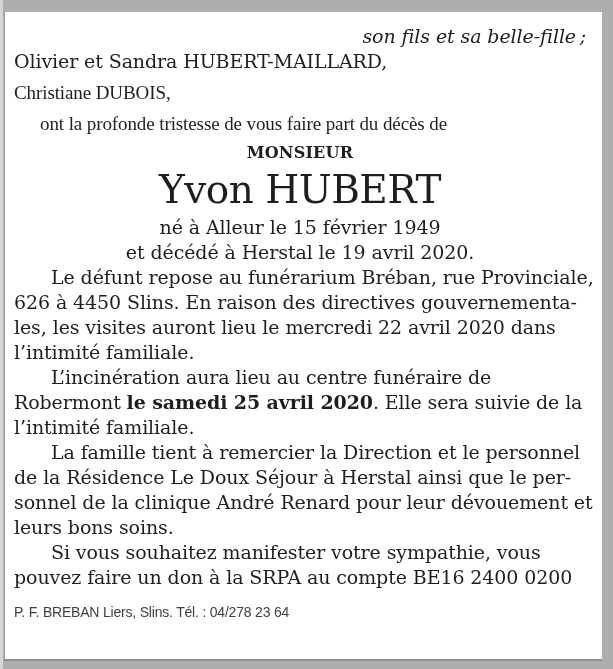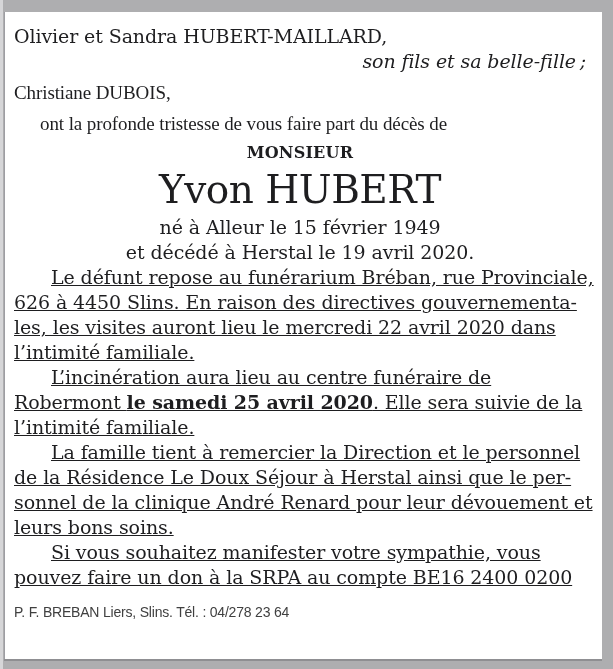--- a/index.html
+++ b/index.html
@@ -32,39 +32,39 @@
   .mt4{margin-top:4px;}
   .right-italic{text-align:right;font-style:italic;}
   .indent26{padding-left:26px;}
   .center{text-align:center;}
   .monsieur{font-weight:bold;font-size:16px;letter-spacing:0.2px;}
   .deceased-name{
     font-weight:normal;font-size:39px;line-height:50px;
     text-align:center;white-space:nowrap;letter-spacing:-0.5px;
   }
   .para .ln:first-child{text-indent:37px;}
-  .para{margin:0;text-decoration:underline;}
+  .para{margin:0;}
   b{font-weight:bold;}
   .footer{
     font-family:"Liberation Sans", sans-serif;
     font-size:14px;line-height:18px;color:#404040;
     text-align:left;white-space:nowrap;letter-spacing:-0.2px;
     margin-top:13px;
   }
 </style>
 </head>
 <body>
 
 <div class="left-strip"></div>
 
 <div class="clipping">
 
+  <div class="ln right-italic">son fils et sa belle-fille ;</div>
+
   <div class="ln">Olivier et Sandra HUBERT-MAILLARD,</div>
-
-  <div class="ln right-italic">son fils et sa belle-fille ;</div>
 
   <div class="ln mt6">Christiane DUBOIS,</div>
 
   <div class="ln mt6 indent26">ont la profonde tristesse de vous faire part du décès de</div>
 
   <div class="ln center monsieur mt4">MONSIEUR</div>
 
   <div class="deceased-name">Yvon HUBERT</div>
 
   <div class="ln center">né à Alleur le 15 février 1949</div>

